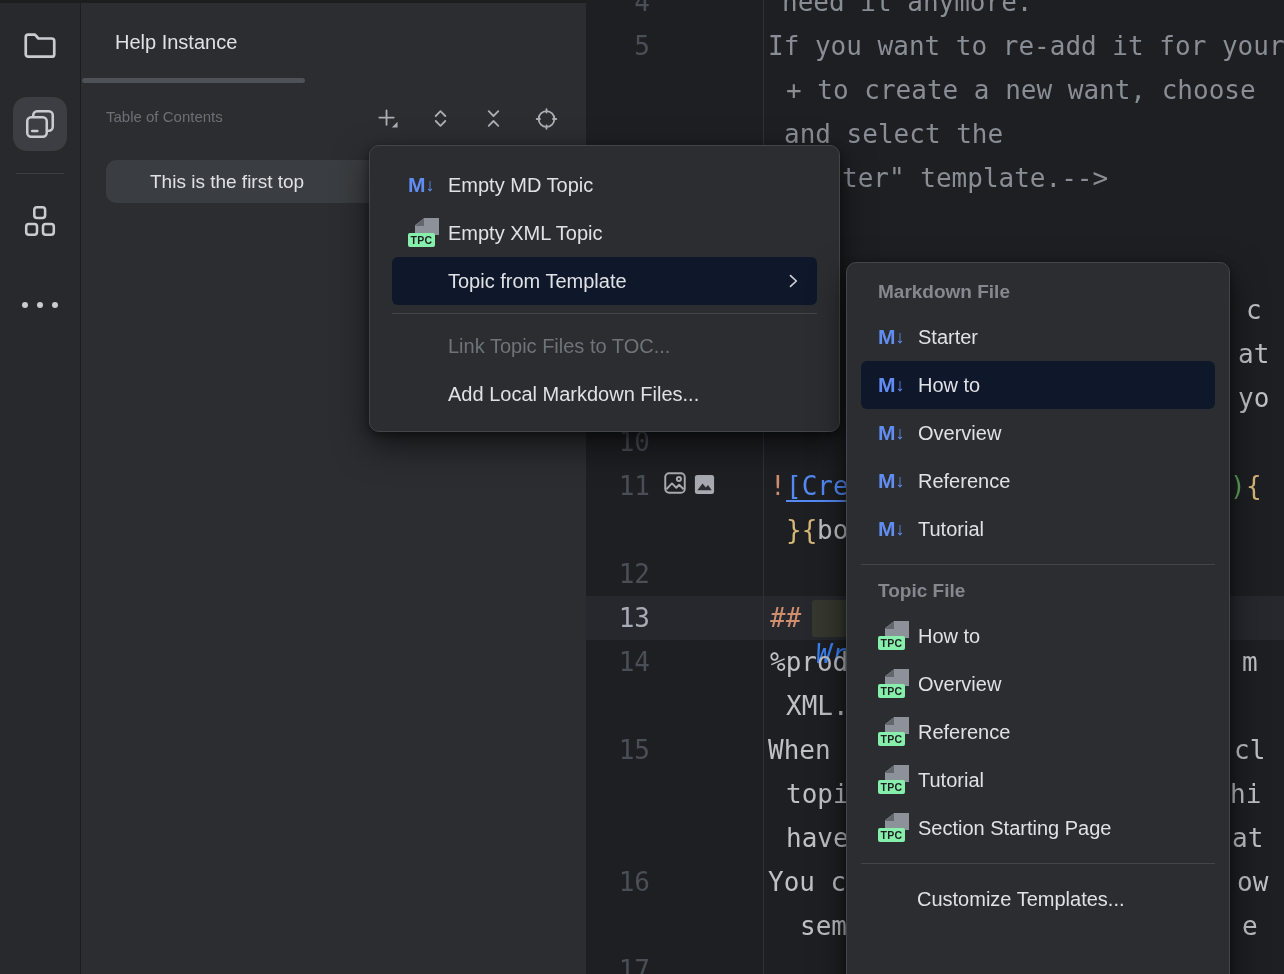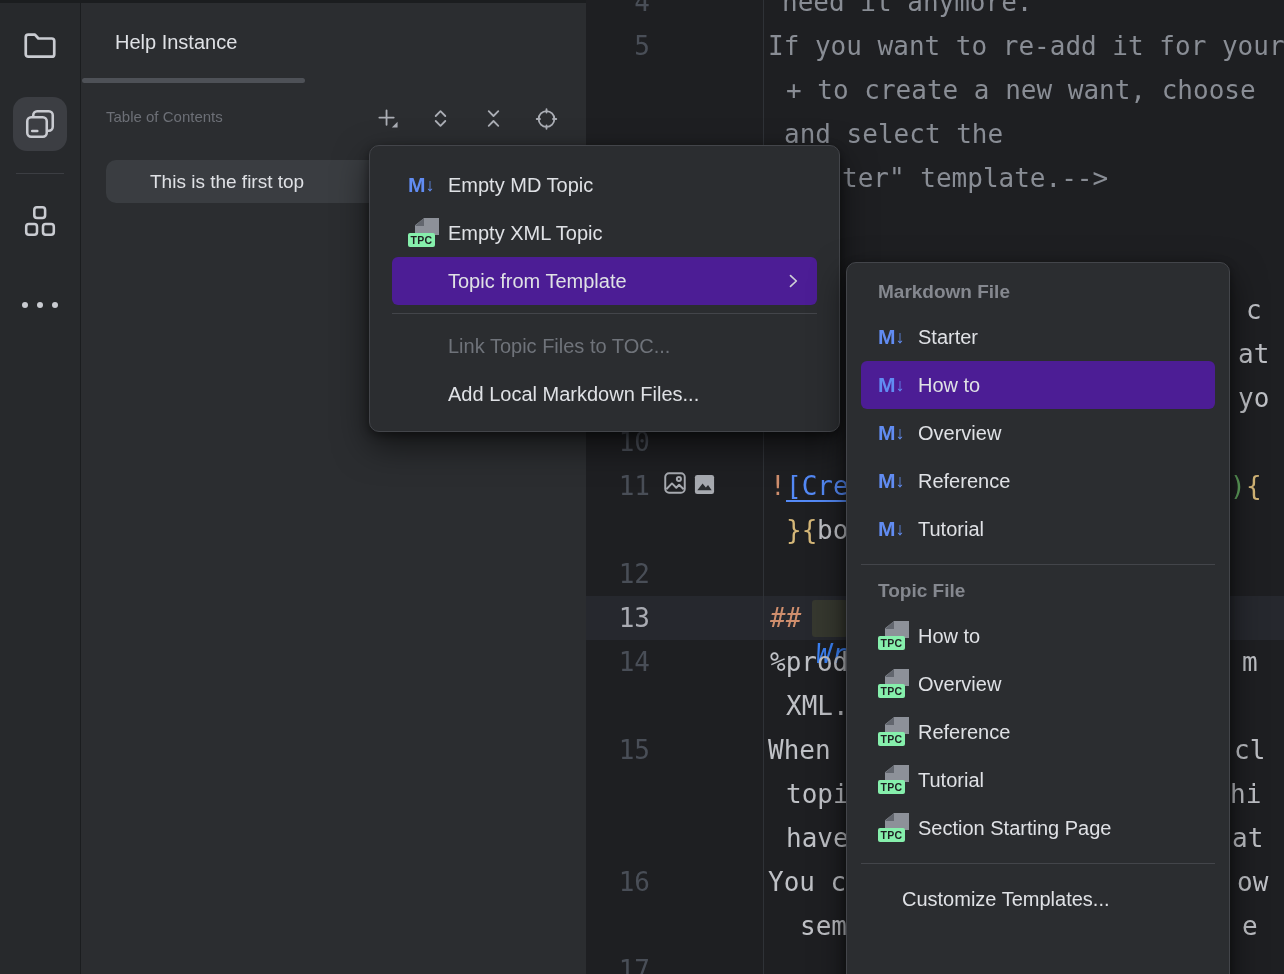--- a/index.html
+++ b/index.html
@@ -49,24 +49,24 @@
   .gutter-ic{position:absolute;display:block;}
 
   
   .popup{background:#2B2D30;border:1px solid #43454A;border-radius:10px;
          box-shadow:0 14px 34px rgba(0,0,0,.55),0 3px 10px rgba(0,0,0,.4);box-sizing:border-box;}
   .menu1{left:369px;top:145px;width:471px;height:287px;z-index:40;padding-top:15px;}
   .menu2{left:846px;top:262px;width:384px;height:869px;z-index:50;padding-top:14px;}
   .mi{height:48px;margin:0 22px;padding:0 14px 0 16px;border-radius:6px;display:flex;align-items:center;
       font-size:20px;color:#DFE1E5;white-space:nowrap;}
   .menu2 .mi{height:48px;margin:0 14px;padding:0 12px 0 17px;}
-  .mi.sel{background:#4c1d95;}
+  .mi.sel{background:#0f172a;}
   .mi .lbl{margin-left:8px;}
   .mi.no-ic .lbl{margin-left:40px;}
-  .menu2 .mi.no-ic .lbl{margin-left:24px;}
+  .menu2 .mi.no-ic .lbl{margin-left:39px;}
   .mi.disabled{color:#6F737A;}
   .mi .arrow{margin-left:auto;}
   .menu-sep{height:1px;background:#43454A;margin:8px 22px;}
   .menu2 .menu-sep{margin:11px 14px;}
   .menu-hdr{height:30px;display:flex;align-items:center;padding-left:31px;font-size:19px;font-weight:700;
             color:#85888F;margin-bottom:6px;}
   .sec2{margin-top:6px;}
 
   
   .ic-md{width:32px;height:26px;display:inline-flex;align-items:center;justify-content:flex-start;

